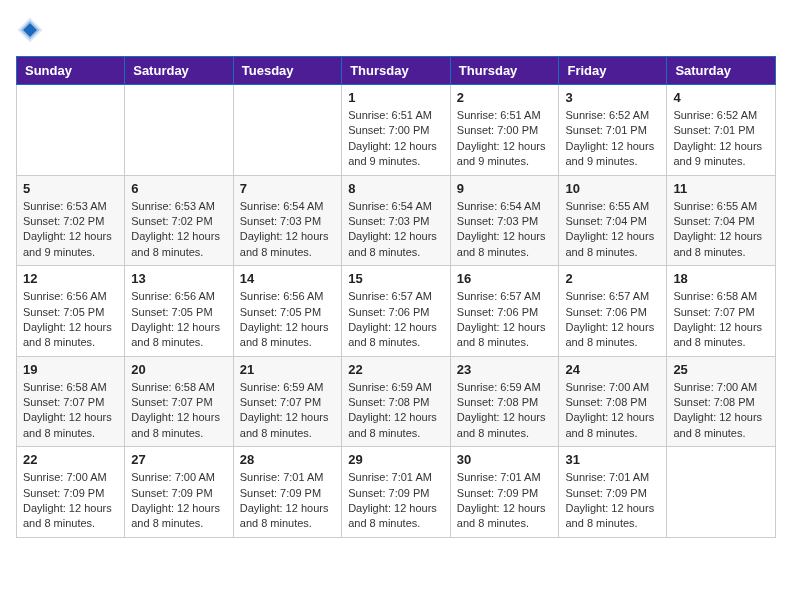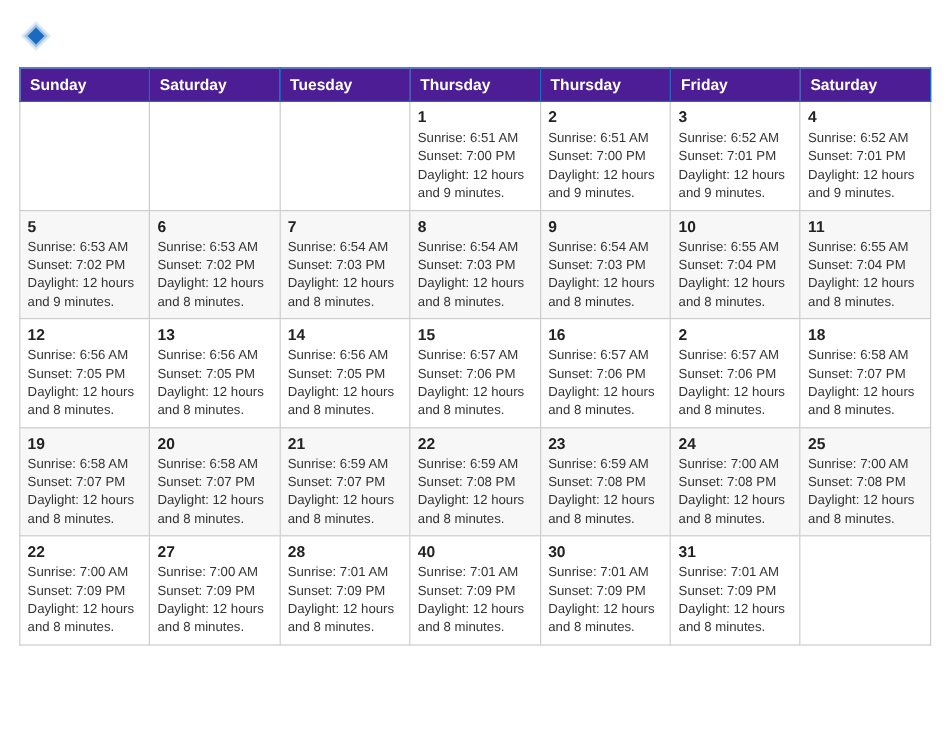--- a/index.html
+++ b/index.html
@@ -291,21 +291,21 @@
 Sunset: 7:09 PM
 Daylight: 12 hours and 8 minutes.</div>
         </td>
         <td>
           <div class="day-number">28</div>
           <div class="day-info" style="white-space: pre-line;">Sunrise: 7:01 AM
 Sunset: 7:09 PM
 Daylight: 12 hours and 8 minutes.</div>
         </td>
         <td>
-          <div class="day-number">40</div>
+          <div class="day-number">29</div>
           <div class="day-info" style="white-space: pre-line;">Sunrise: 7:01 AM
 Sunset: 7:09 PM
 Daylight: 12 hours and 8 minutes.</div>
         </td>
         <td>
           <div class="day-number">30</div>
           <div class="day-info" style="white-space: pre-line;">Sunrise: 7:01 AM
 Sunset: 7:09 PM
 Daylight: 12 hours and 8 minutes.</div>
         </td>

